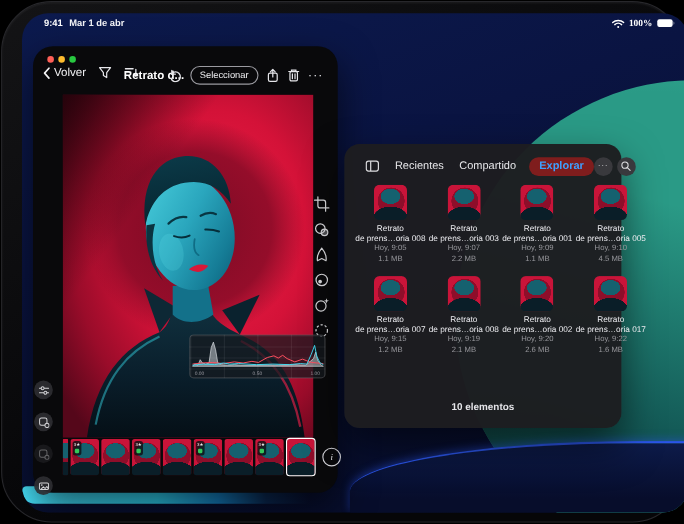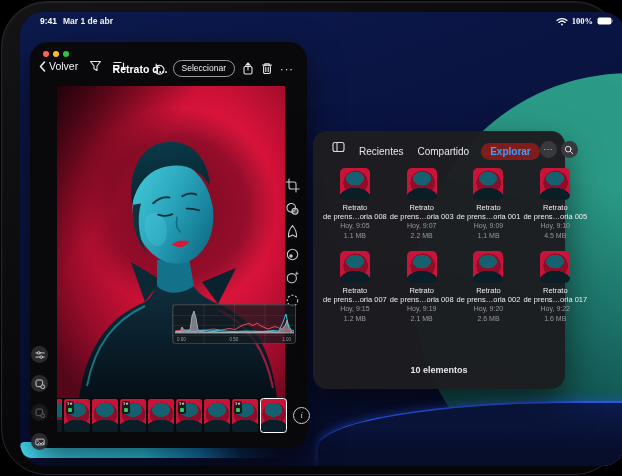--- a/index.html
+++ b/index.html
@@ -80,21 +80,21 @@
     padding:1.5px 0;box-sizing:border-box;}
   .strip-badge .bt{font-size:4px;color:#eee;line-height:4px;}
   .strip-badge .bg{width:4px;height:4px;border-radius:1px;background:#34c759;}
   .info-btn{width:15px;height:15px;border:1.2px solid #d2d2d8;border-radius:50%;margin-left:4px;flex:none;
     display:flex;align-items:center;justify-content:center;color:#e7e7ec;font-size:8px;font-style:italic;
     font-family:"Liberation Serif","DejaVu Serif",serif;}
 
   
   .files{position:absolute;left:293px;top:119px;width:252px;height:258px;border-radius:14px;
     background:rgba(29,29,32,.97);box-shadow:0 16px 36px rgba(0,0,0,.55);}
-  .fp-header{position:absolute;top:10px;left:0;right:0;height:20px;display:flex;}
+  .fp-header{position:absolute;top:10px;left:0;right:0;height:20px;display:flex;align-items:center;}
   .fp-sidebar{margin-left:19px;}
   .fp-tabs{display:flex;align-items:center;gap:10px;margin-left:12px;font-size:10px;color:#e7e7ea;}
   .fp-tab{padding:3px 2px;}
   .fp-tab.active{background:#7f1d1d;border-radius:11px;padding:3px 9px;color:#3ea0ff;font-weight:700;}
   .fp-actions{margin-left:auto;margin-right:8px;display:flex;gap:4px;}
   .fp-circle{width:17px;height:17px;border-radius:50%;background:#39393d;display:flex;align-items:center;justify-content:center;}
   .fp-more-txt{font-size:8px;color:#dcdcdf;letter-spacing:.5px;line-height:6px;}
   .fp-grid{position:absolute;top:37px;left:10px;right:10px;display:grid;grid-template-columns:repeat(4,1fr);
     column-gap:3px;row-gap:11px;}
   .fp-cell{display:flex;flex-direction:column;align-items:center;}

